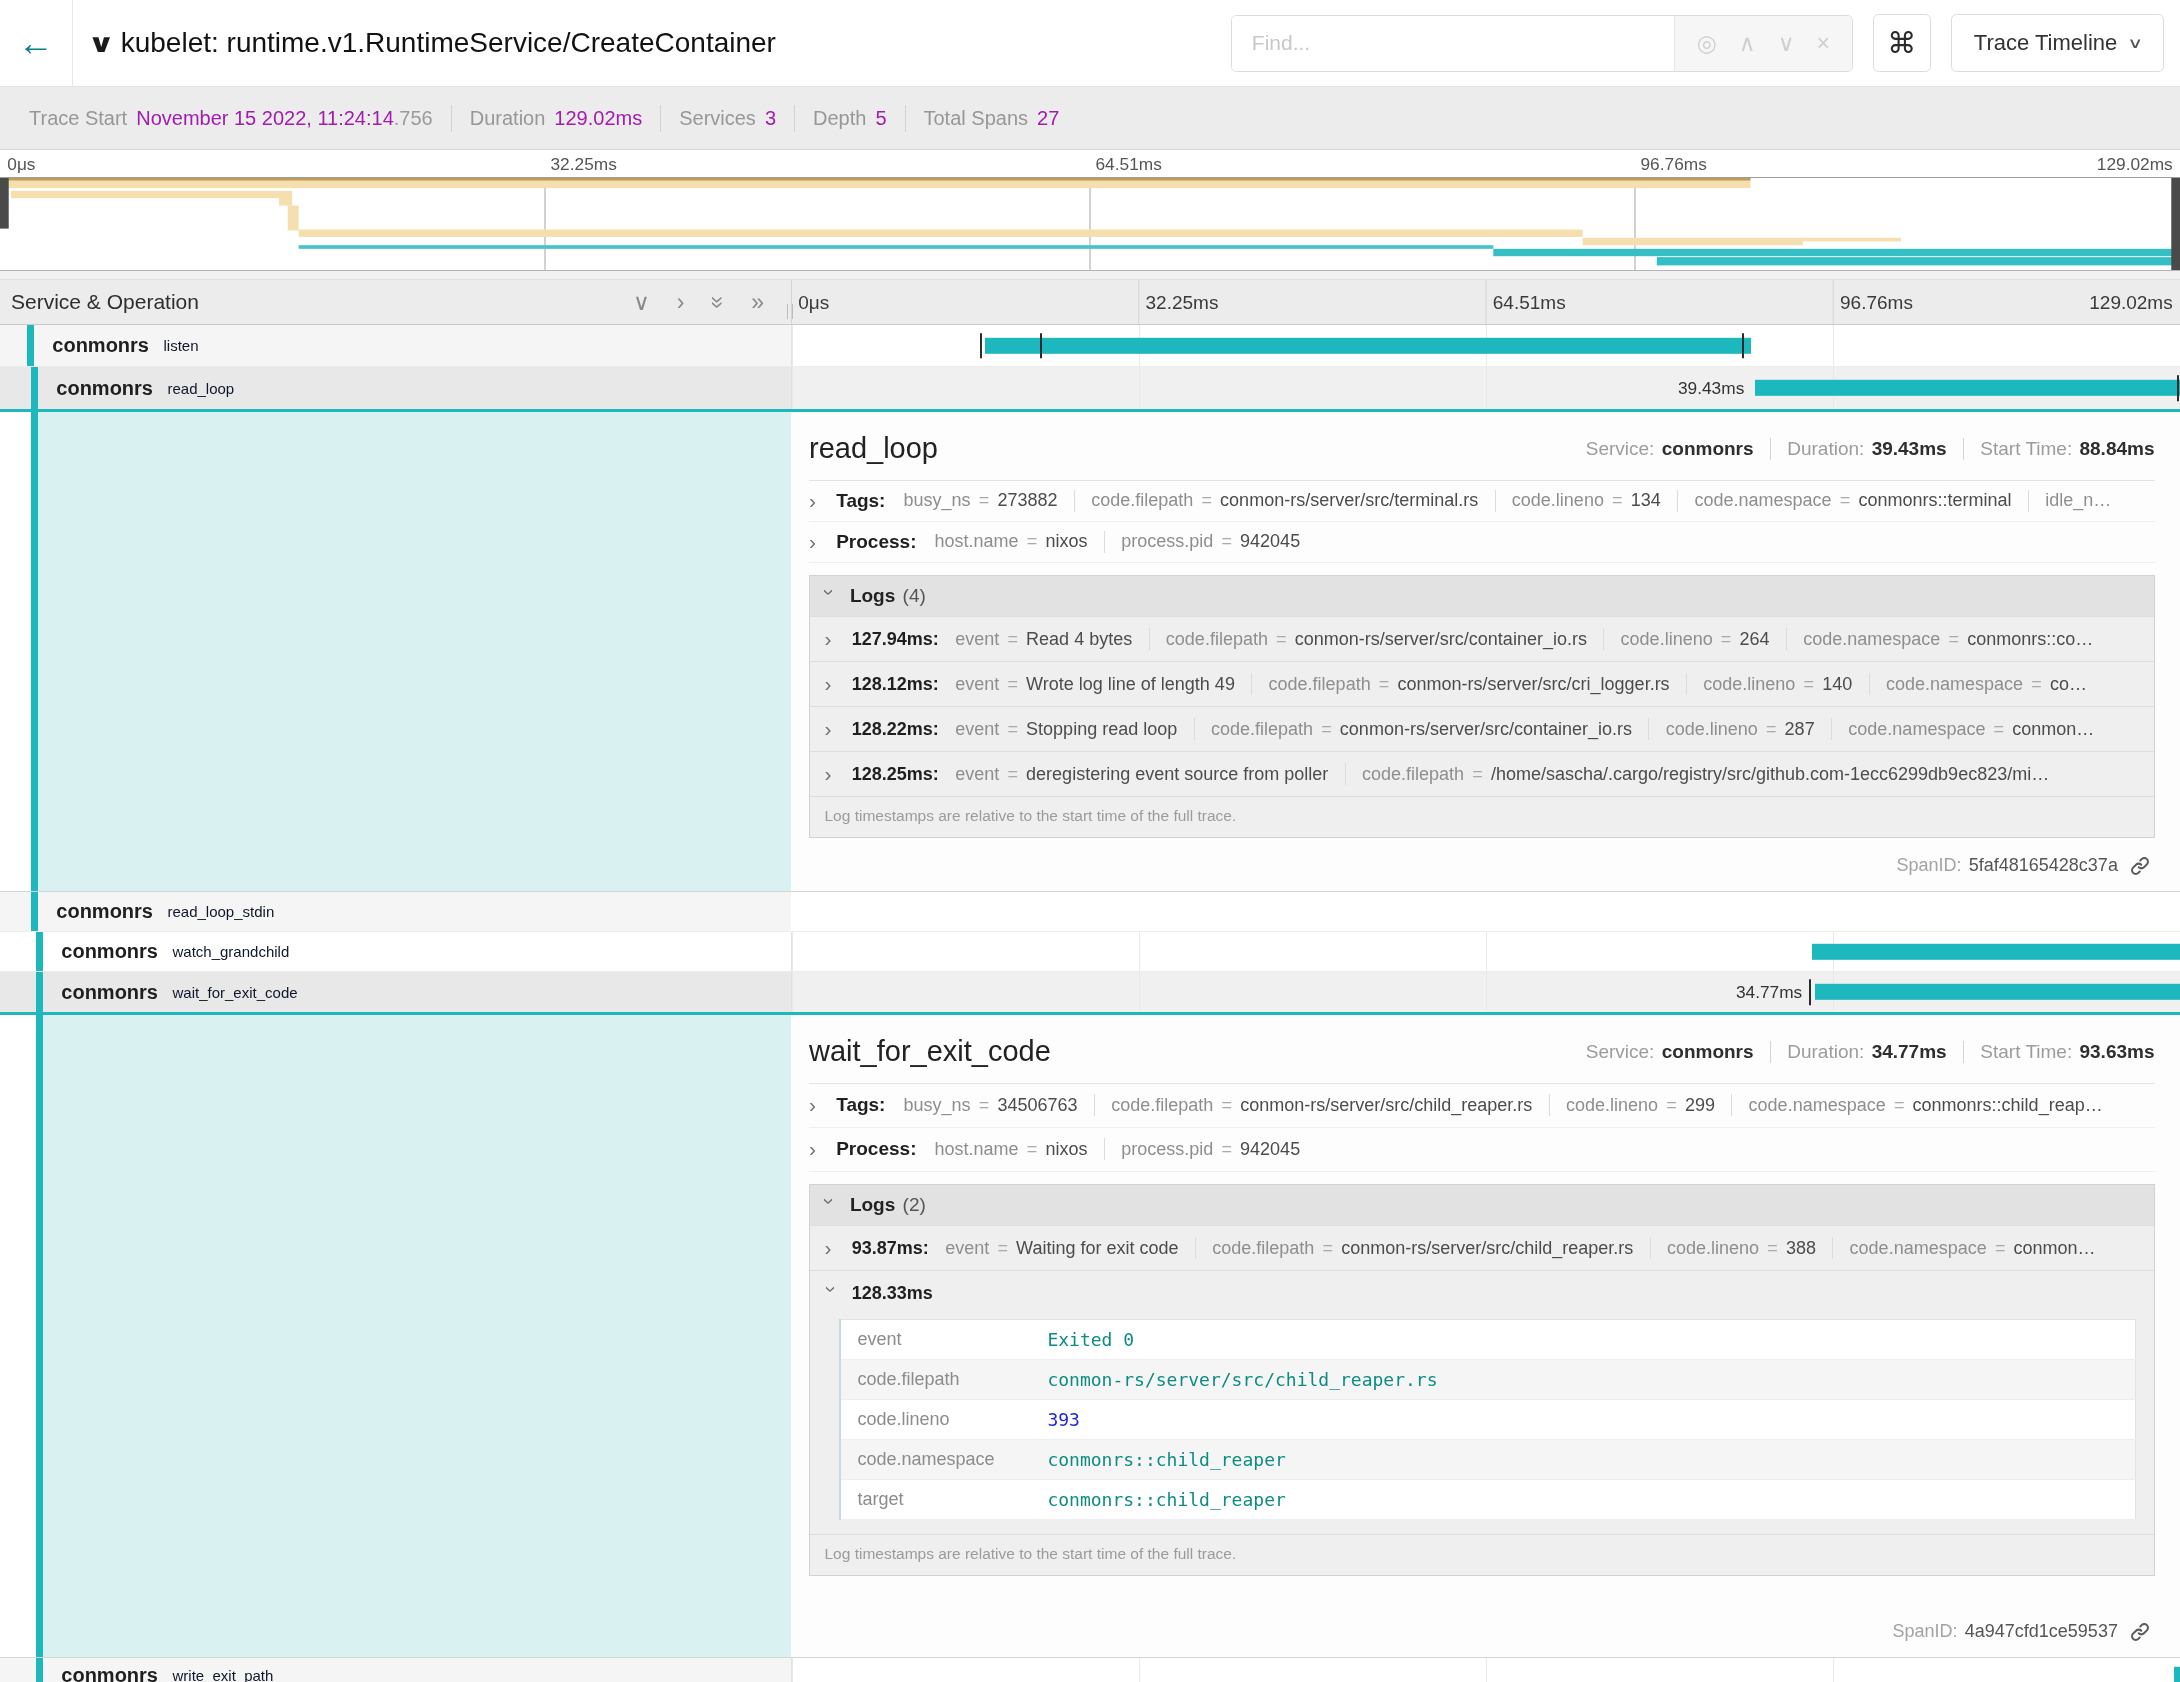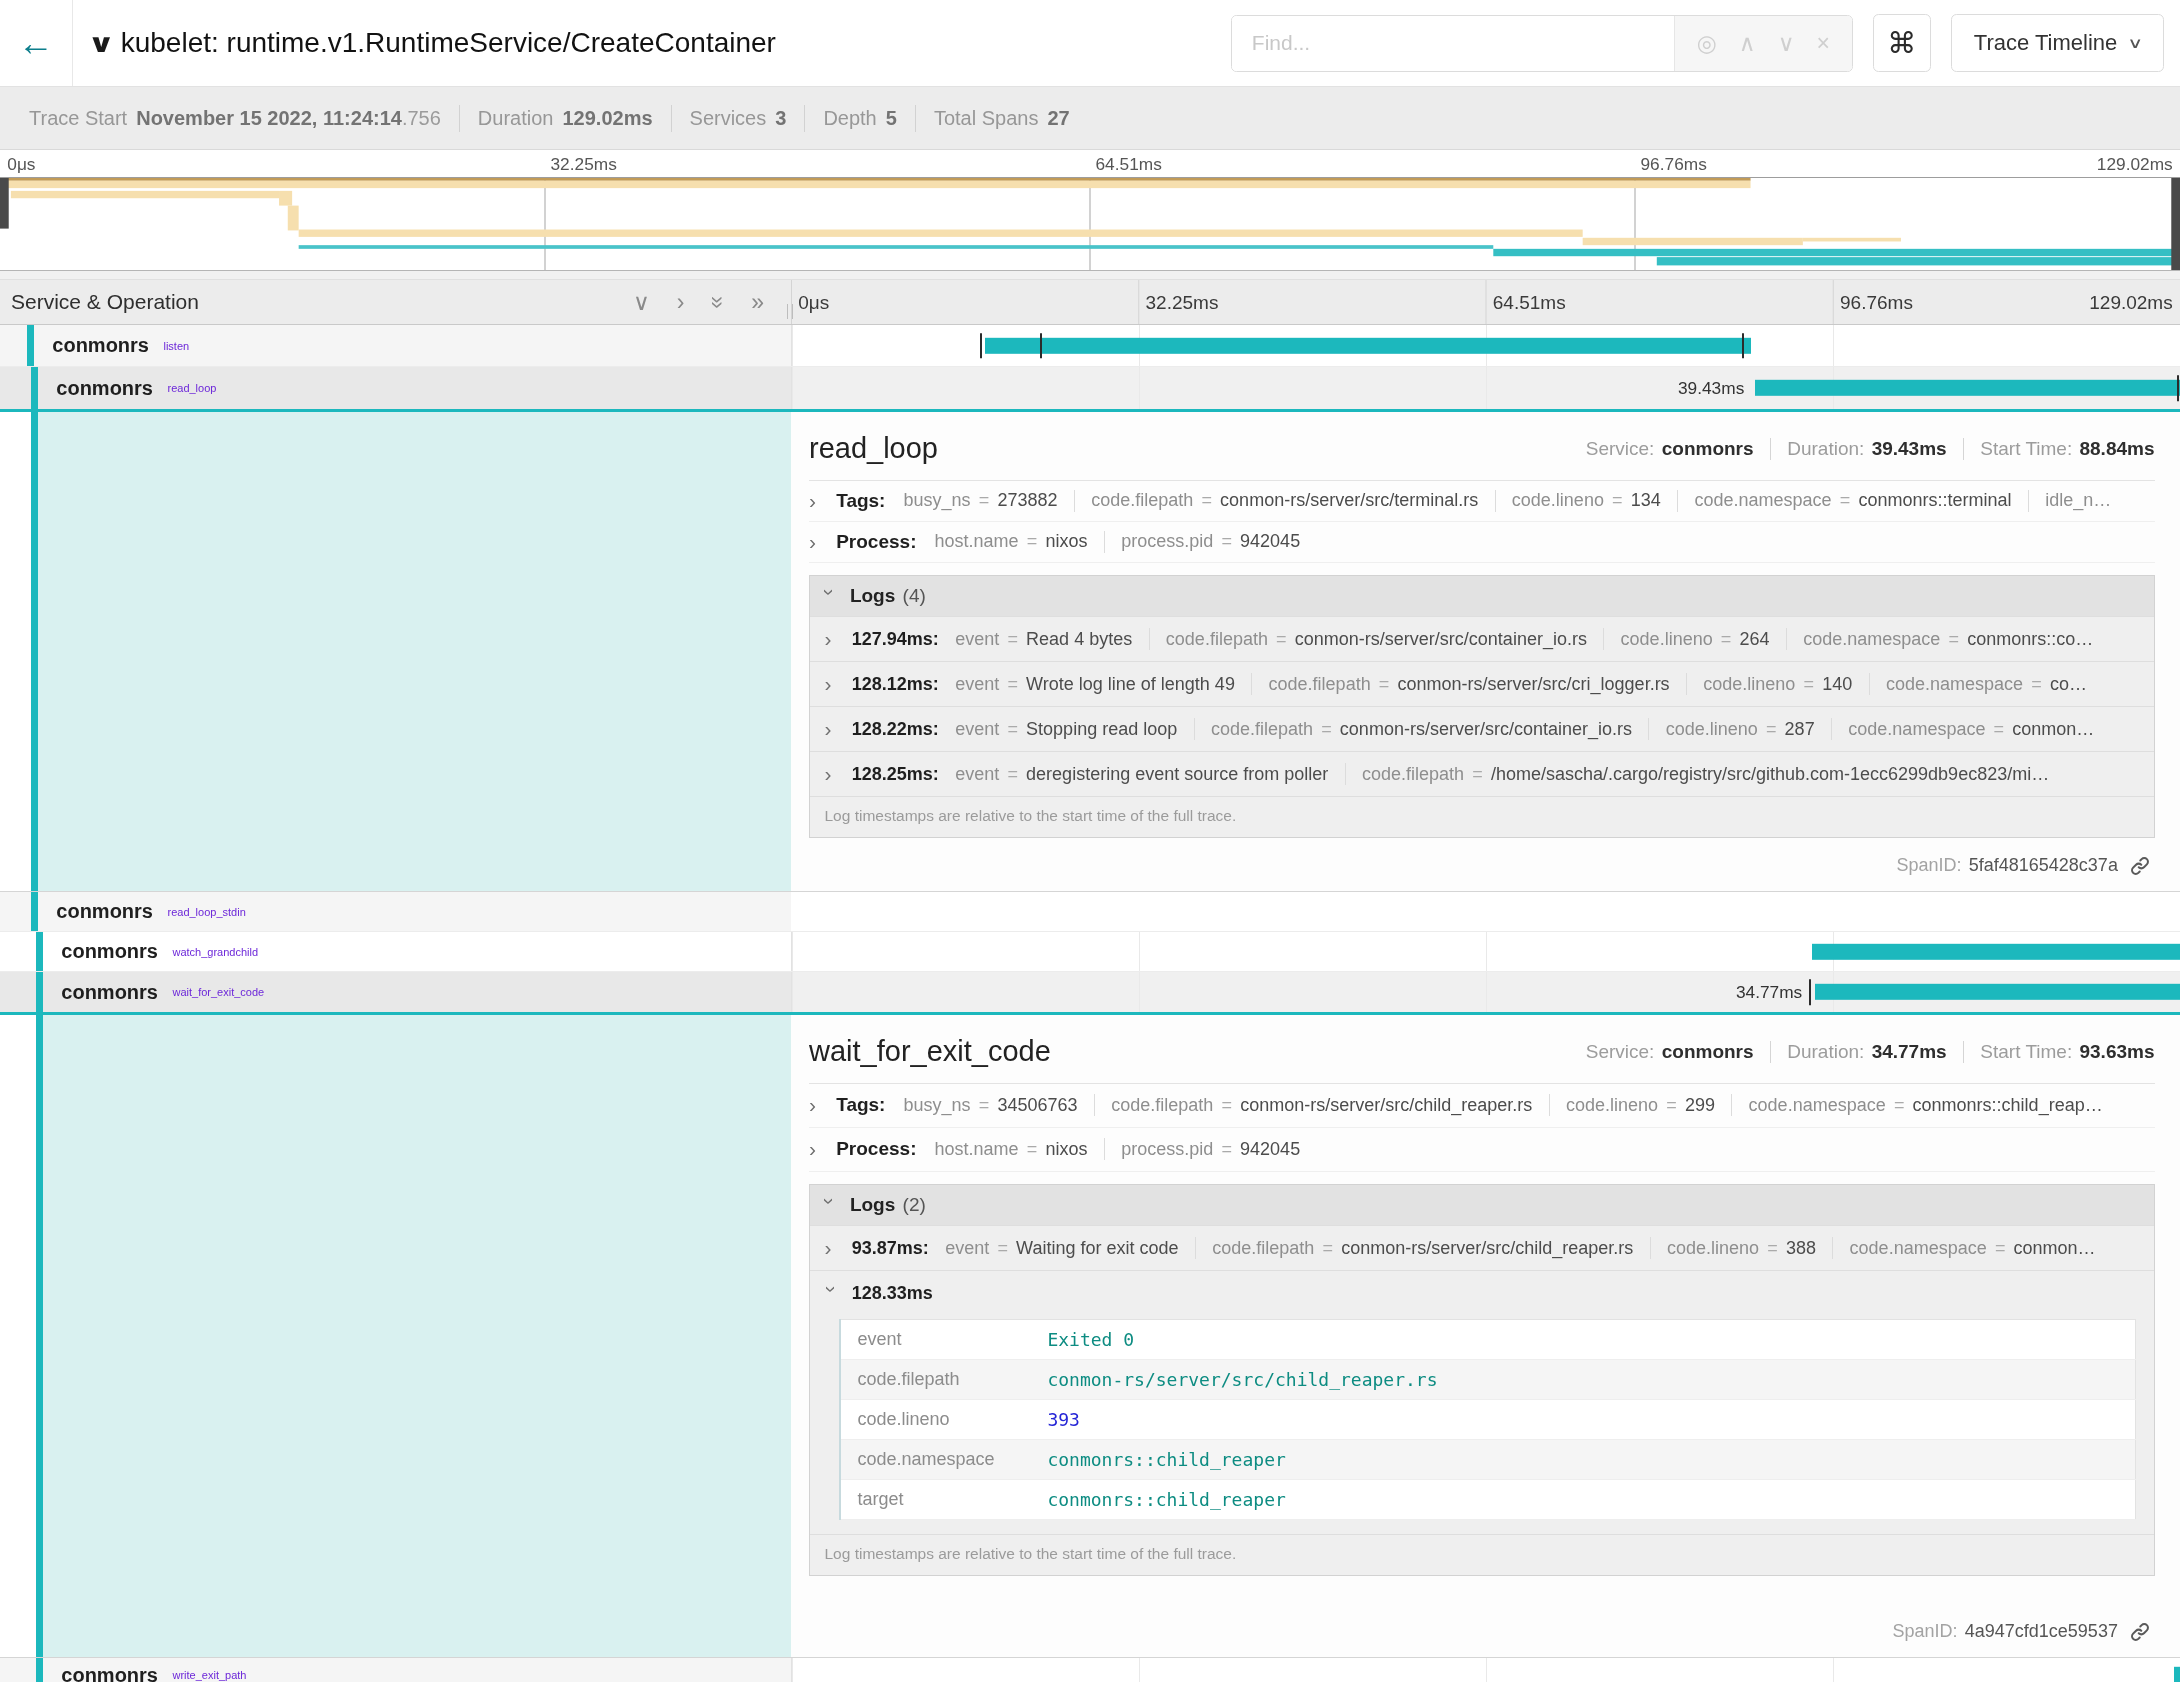--- a/index.html
+++ b/index.html
@@ -26,21 +26,21 @@
   .view-btn{height:58px;margin:0 16.4px 0 20px;border:0.9px solid #dcdcdc;border-radius:5.5px;background:#fff;
     font-size:22px;color:#333;padding:0 22px;display:flex;align-items:center;gap:12.7px;cursor:pointer;}
   .view-caret{font-size:14.5px;color:#555;transform:scaleX(1.5);}
 
   
   .summary{height:64px;background:#ececec;border-top:0.9px solid #e2e2e2;border-bottom:0.9px solid #d9d9d9;
     display:flex;align-items:center;padding-left:11px;font-size:20px;}
   .sum-item{display:flex;align-items:center;padding:0 18px;height:27px;}
   .sum-item + .sum-item{border-left:0.9px solid #d2d2d2;}
   .sum-label{color:#979797;margin-right:9px;}
-  .sum-value{color:#737373;font-weight:700;}
+  .sum-value{color:#a21caf;font-weight:400;}
   .sum-frac{color:#9b9b9b;font-weight:400;}
 
   
   .mm-labels{height:27px;position:relative;font-size:17.3px;color:#555;background:#fff;}
   .mm-labels span{position:absolute;top:3.6px;}
   .mm-canvas{height:94px;border-top:0.9px solid #9d9d9d;border-bottom:0.9px solid #b5b5b5;position:relative;background:#fff;cursor:crosshair;}
   .mm-canvas svg{position:absolute;inset:0;width:100%;height:100%;}
   .mm-gap{height:9px;background:#f1f1f1;border-bottom:0.9px solid #e0e0e0;}
 
   
@@ -57,21 +57,21 @@
   .ghead-right span{position:absolute;top:11.8px;}
 
   
   .srow{display:flex;border-bottom:0.9px solid #ececec;background:#fff;cursor:pointer;}
   .srow-left{width:791px;display:flex;align-items:center;position:relative;background:#fff;}
   .srow.z .srow-left{background:#f5f5f5;}
   .srow.sel .srow-left{background:#e8e8e8;}
   .srow.sel .srow-right{background-color:#f0f0f0;}
   .accent{width:7.3px;align-self:stretch;background:#1cb8bd;margin-right:18px;flex:none;}
   .svc{font-size:20px;color:#1f1f1f;font-weight:600;}
-  .op{font-size:11px;color:#6d28d9;margin-left:14.5px;}
+  .op{font-size:15px;color:#0f172a;margin-left:14.5px;}
   .srow-right{flex:1;position:relative;border-left:0.9px solid #e2e2e2;
     background-image:linear-gradient(to right,#e9e9e9 0.9px,transparent 0.9px);background-size:25% 100%;}
   .bar{position:absolute;top:50%;transform:translateY(-50%);height:16.4px;background:#1cb8bd;}
   .bar-label{position:absolute;top:50%;transform:translateY(-50%);font-size:17.3px;white-space:nowrap;}
   .bl-gray{color:#ababab;margin-top:36px;}
   .bl-dark{color:#333;}
   .btick{position:absolute;top:50%;transform:translateY(-50%);width:1.8px;height:25.5px;background:#2b2b2b;}
 
   
   .detail{display:flex;border-top:3.6px solid #1cb8bd;border-bottom:0.9px solid #d5d5d5;overflow:hidden;}

